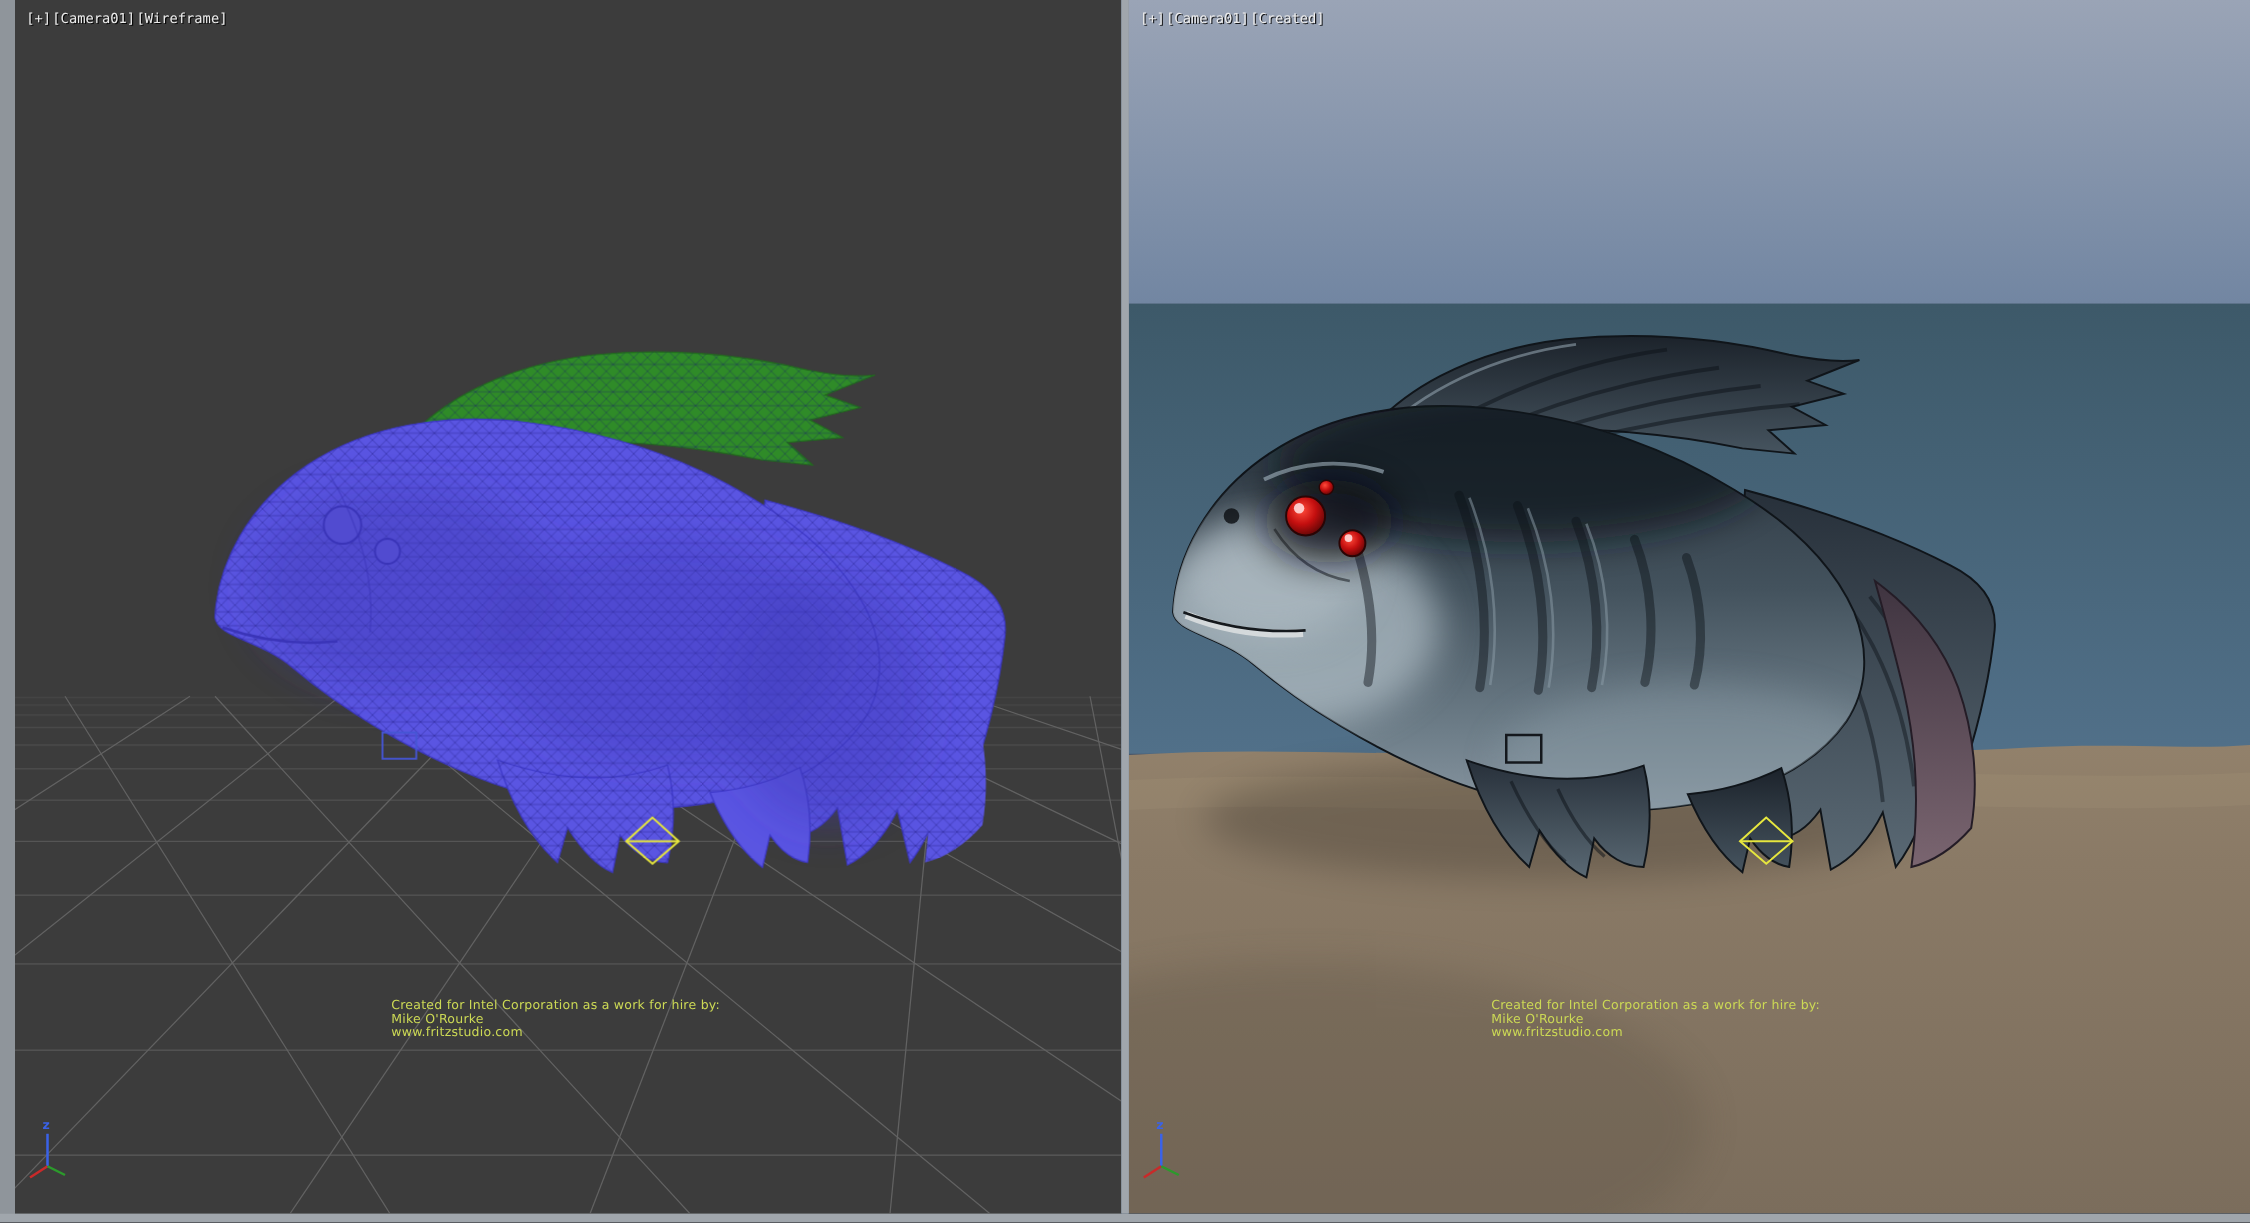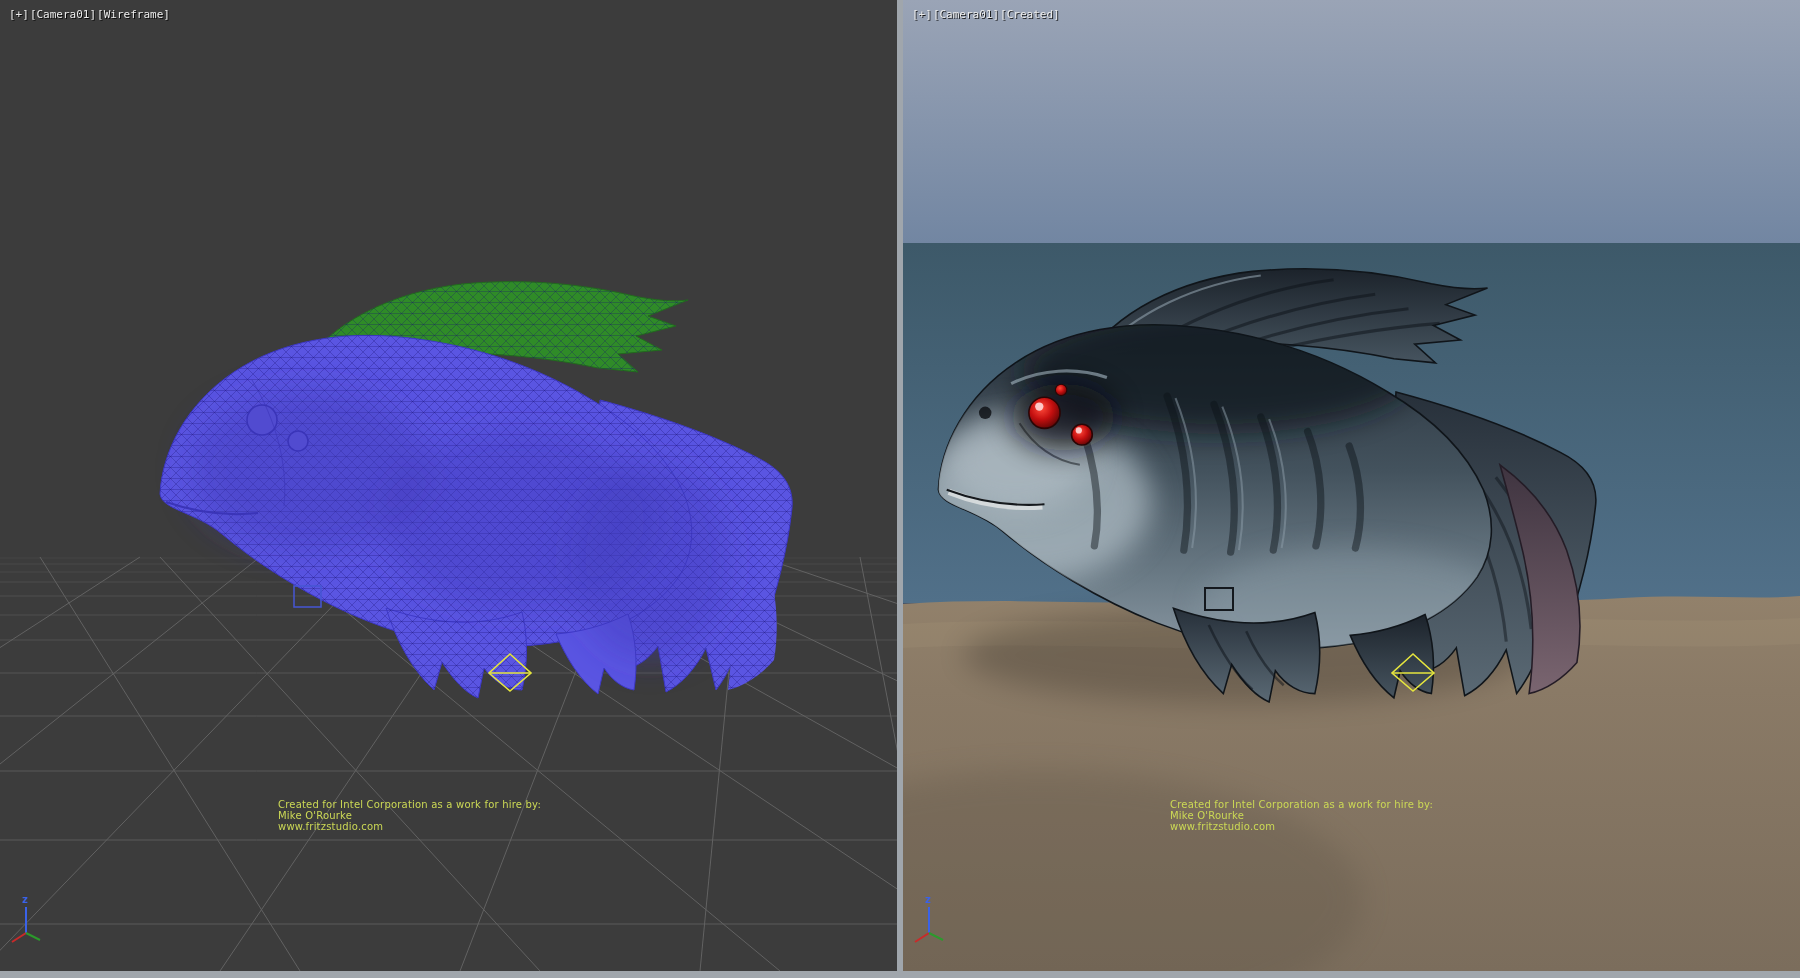--- a/index.html
+++ b/index.html
@@ -1,28 +1,28 @@
 <!DOCTYPE html>
 <html><head>
 <meta charset="utf-8">
 <style>
   html,body{margin:0;padding:0;background:#222;}
   .stage{position:relative;width:1800px;height:978px;background:#8f959b;overflow:hidden;
          font-family:"DejaVu Sans",sans-serif;}
   .viewport{position:absolute;top:0;height:971px;width:897px;overflow:hidden;}
-  .viewport.left{left:0;background:#3c3c3c;}
+  .viewport.left{left:12px;background:#3c3c3c;}
   .viewport.right{left:903px;background:#44546a;}
   .divider{position:absolute;left:897px;top:0;width:6px;height:971px;background:#a0a6ac;cursor:col-resize;}
   .bottombar{position:absolute;left:0;top:971px;width:1800px;height:7px;background:#a0a6ac;}
   .vp-label{position:absolute;top:8px;left:9px;z-index:6;color:#ececec;
             font:11px "DejaVu Sans Mono",monospace;text-shadow:1px 1px 0 rgba(0,0,0,.85);
             user-select:none;white-space:nowrap;}
   .vp-label span{margin-right:1px;cursor:pointer;}
   .credit{position:absolute;z-index:5;color:#ccd955;font:10px "DejaVu Sans",sans-serif;
-          line-height:11px;letter-spacing:.2px;white-space:nowrap;}
+          line-height:11px;letter-spacing:.2px;white-space:nowrap;margin-left:23px;}
   .viewport.left  .credit{left:278px;top:799px;}
   .viewport.right .credit{left:267px;top:799px;}
   svg.scene{position:absolute;left:0;top:0;display:block;}
   .axis-z-text{font:bold 10px "DejaVu Sans",sans-serif;fill:#3a62e8;}
 </style>
 </head>
 <body>
 
 <div class="stage">
 

